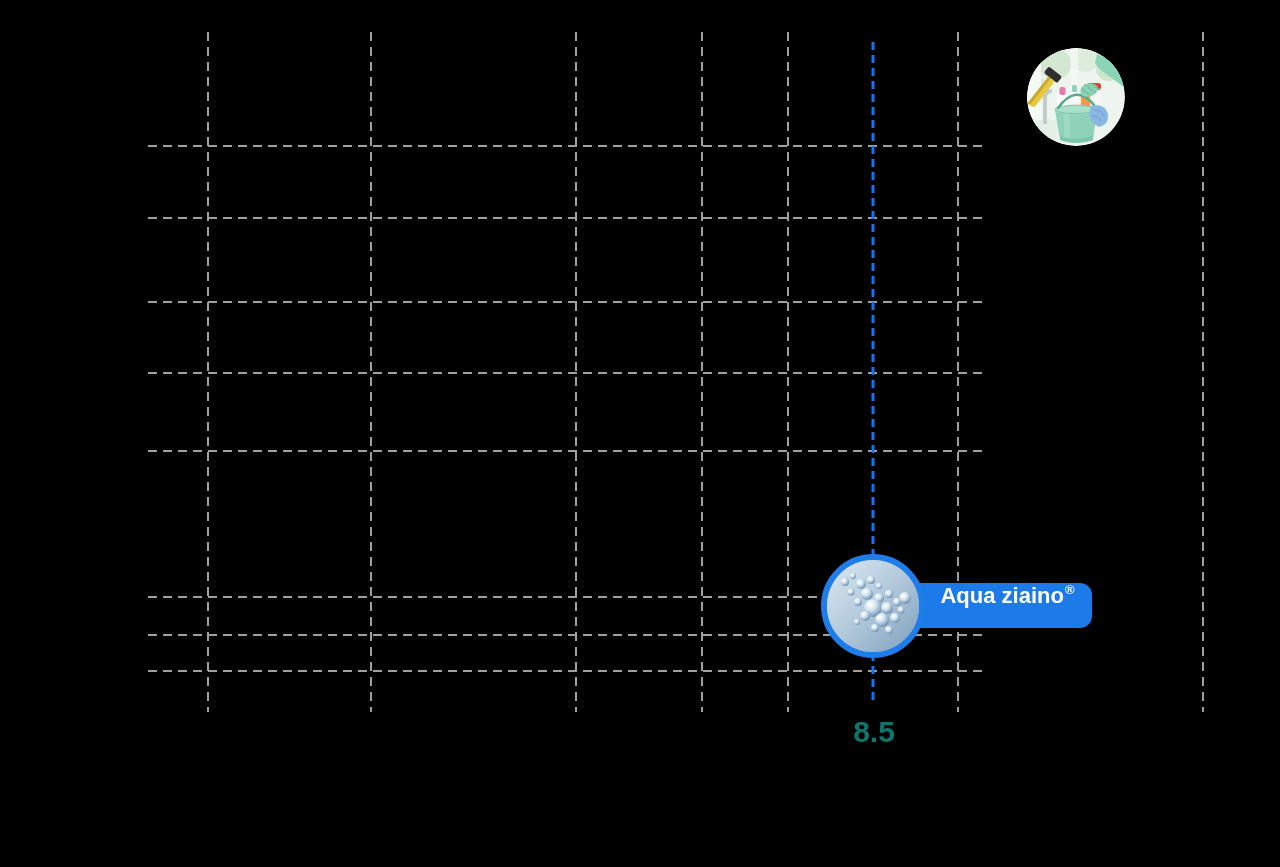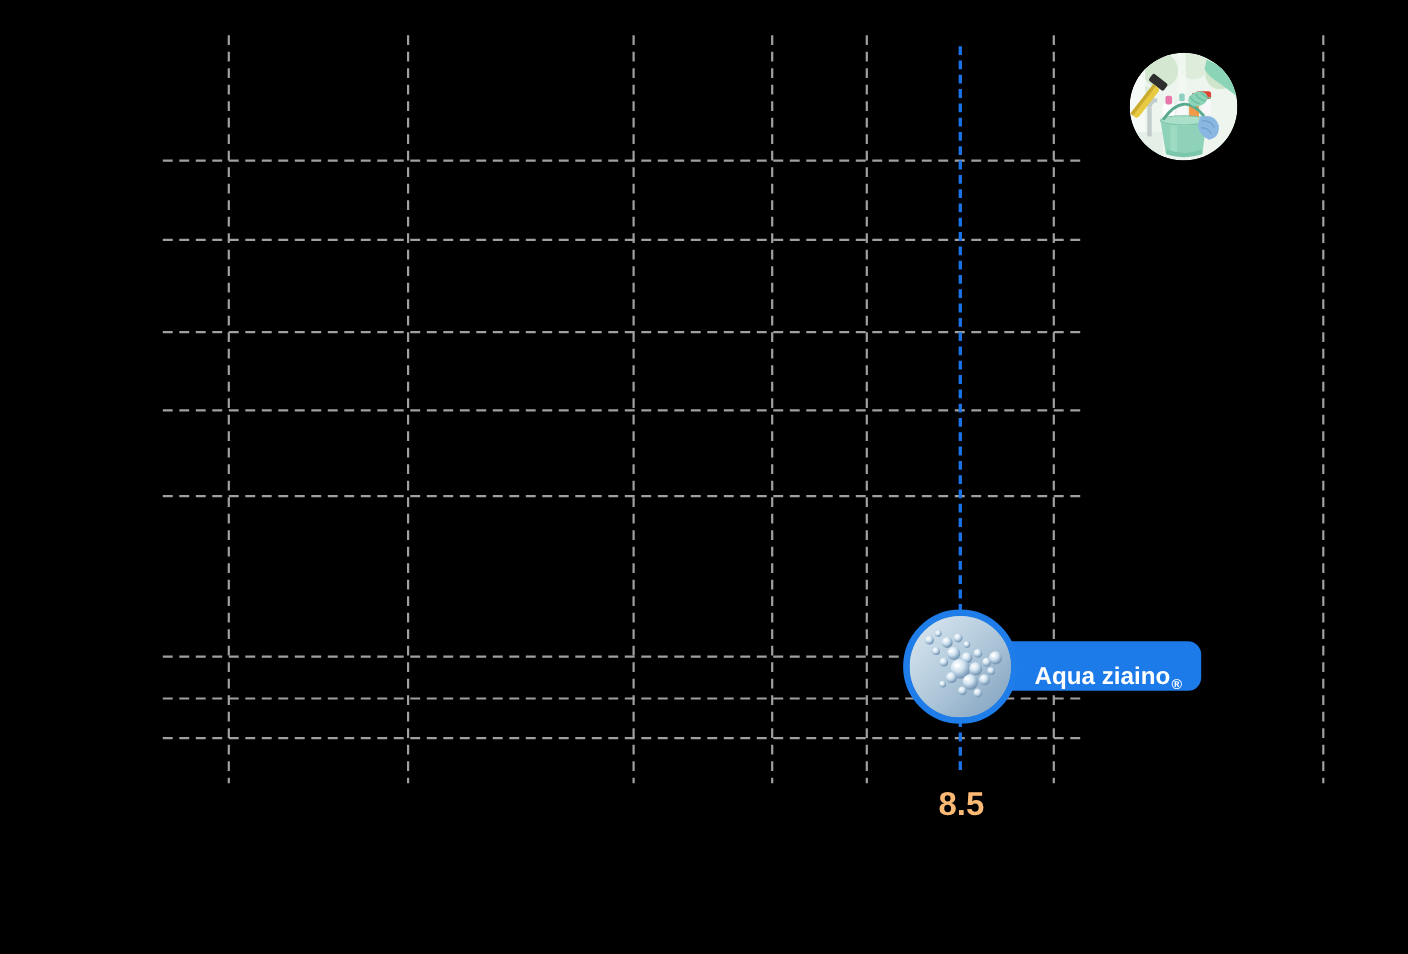--- a/index.html
+++ b/index.html
@@ -4,34 +4,34 @@
 <style>
   html,body{margin:0;padding:0;background:#000;}
   .stage{
     position:relative;width:1280px;height:867px;background:#000;overflow:hidden;
     font-family:"Liberation Sans",sans-serif;
   }
   .grid{position:absolute;left:0;top:0;z-index:1;}
   .pill{
     position:absolute;left:885px;top:583px;width:207px;height:45px;z-index:2;
     background:#1c7ae9;border-radius:12px;box-sizing:border-box;
-    display:flex;align-items:flex-end;justify-content:center;
+    display:flex;align-items:flex-start;justify-content:center;
     padding-left:50px;padding-right:12px;
     color:#fff;font-weight:700;font-size:22px;white-space:nowrap;
   }
   .pill .rmark{font-size:13px;vertical-align:super;line-height:1;margin-left:1px;}
   .bubble{
     position:absolute;left:821px;top:554px;width:104px;height:104px;z-index:3;
     border:6px solid #1e7de9;border-radius:50%;box-sizing:border-box;overflow:hidden;
     background:#9db8cd;
   }
   .bubble svg{display:block;width:92px;height:92px;}
   .xtick{
     position:absolute;left:824px;top:715px;width:100px;z-index:2;
-    text-align:center;color:#fdba74;font-weight:700;font-size:30px;
+    text-align:center;color:#0f766e;font-weight:700;font-size:30px;
   }
   .photo{
     position:absolute;left:1027px;top:48px;width:98px;height:98px;z-index:2;
     border-radius:50%;overflow:hidden;
   }
   .photo svg{display:block;width:98px;height:98px;}
 </style>
 </head>
 <body>
 

